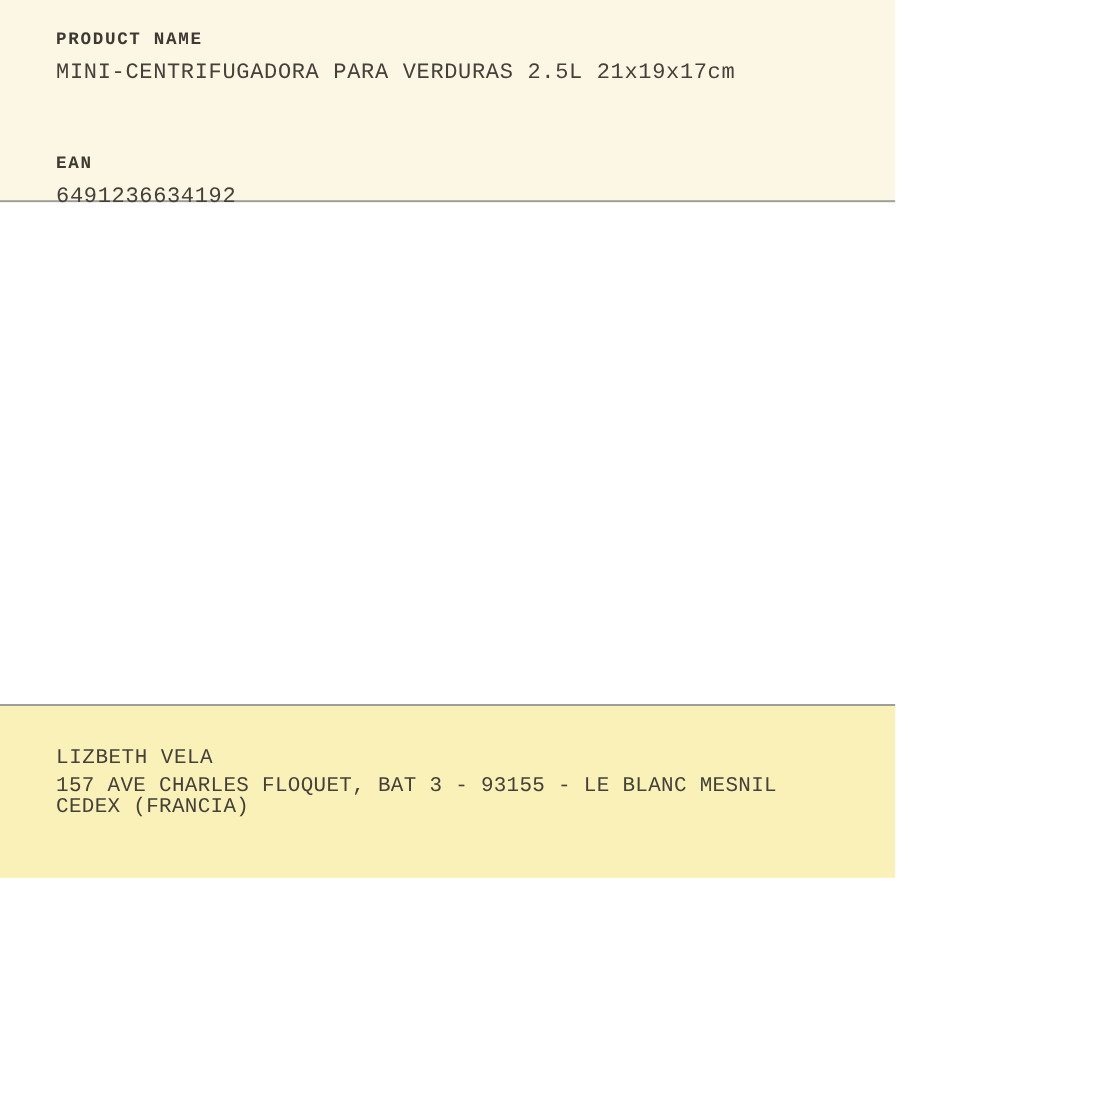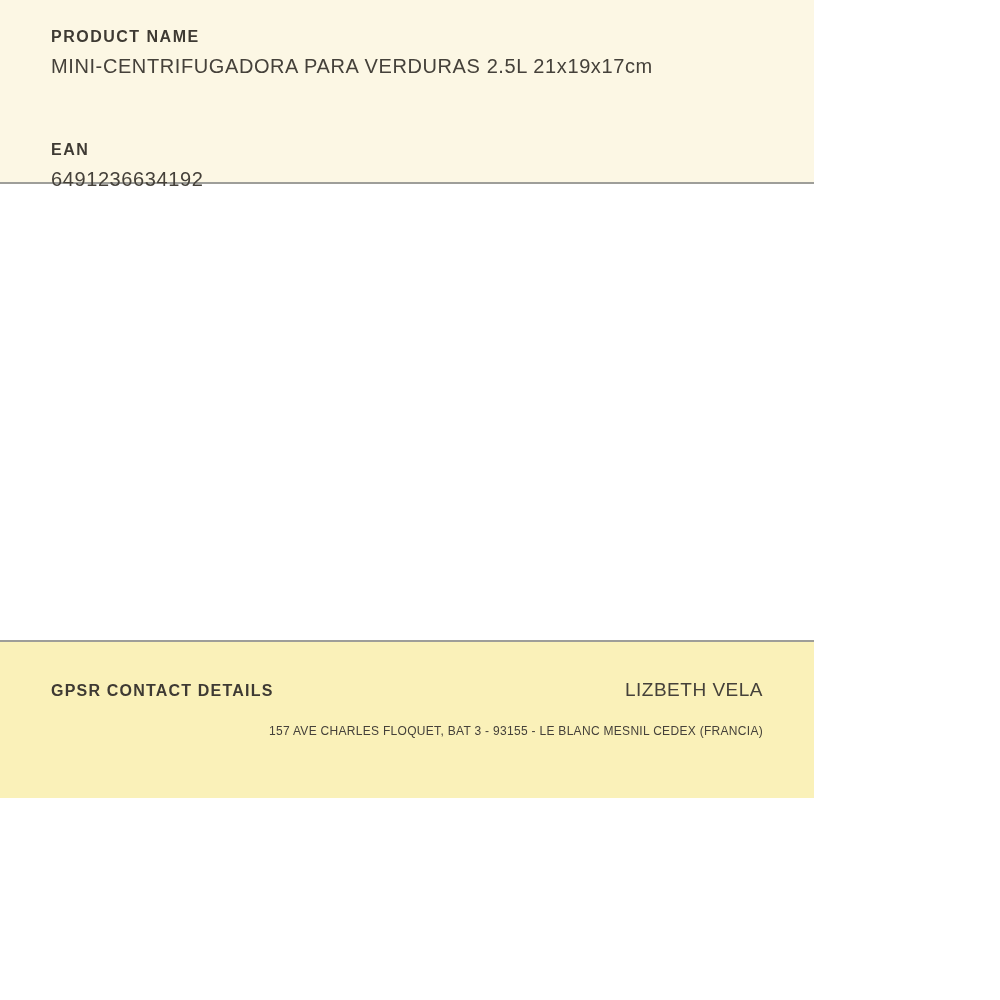--- a/index.html
+++ b/index.html
@@ -15,20 +15,21 @@
   body {
     font-family: "Liberation Sans", "DejaVu Sans", sans-serif;
     color: var(--text);
     background: var(--white);
   }
   .page {
     width: 814px;
     height: 1000px;
     overflow: hidden;
     background: var(--white);
+    font-family: Liberation Mono, monospace;
   }
 
   
   .section-top {
     height: 184px;
     background: var(--cream);
     border-bottom: 2px solid var(--border);
     padding: 27px 51px 0 51px;
   }
   .field + .field { margin-top: 64px; }
@@ -96,25 +97,24 @@
     font-weight: 700;
     letter-spacing: 1.2px;
     color: var(--heading);
   }
   .contact-name {
     font-size: 19px;
     line-height: 19px;
     letter-spacing: 0.5px;
   }
   .contact-line {
-    font-size: 12px;
+    font-size: 19px;
     line-height: 19px;
     letter-spacing: 0.3px;
-    text-align: right;
-    margin-top: 22px;
+    margin-top: 6px;
   }
 </style>
 </head>
 <body>
 
 <div class="page">
 
   <div class="section-top">
     <div class="field">
       <div class="field-label">PRODUCT NAME</div>
@@ -124,19 +124,18 @@
       <div class="field-label">EAN</div>
       <div class="field-value">6491236634192</div>
     </div>
   </div>
 
   <div class="image-area"></div>
 
 
   <div class="section-contact">
     <div class="contact-row">
-      <div class="contact-label">GPSR CONTACT DETAILS</div>
       <div class="contact-name">LIZBETH VELA</div>
     </div>
     <div class="contact-line">157 AVE CHARLES FLOQUET, BAT 3 - 93155 - LE BLANC MESNIL CEDEX (FRANCIA)</div>
   </div>
 
 </div>
 
 </body></html>

